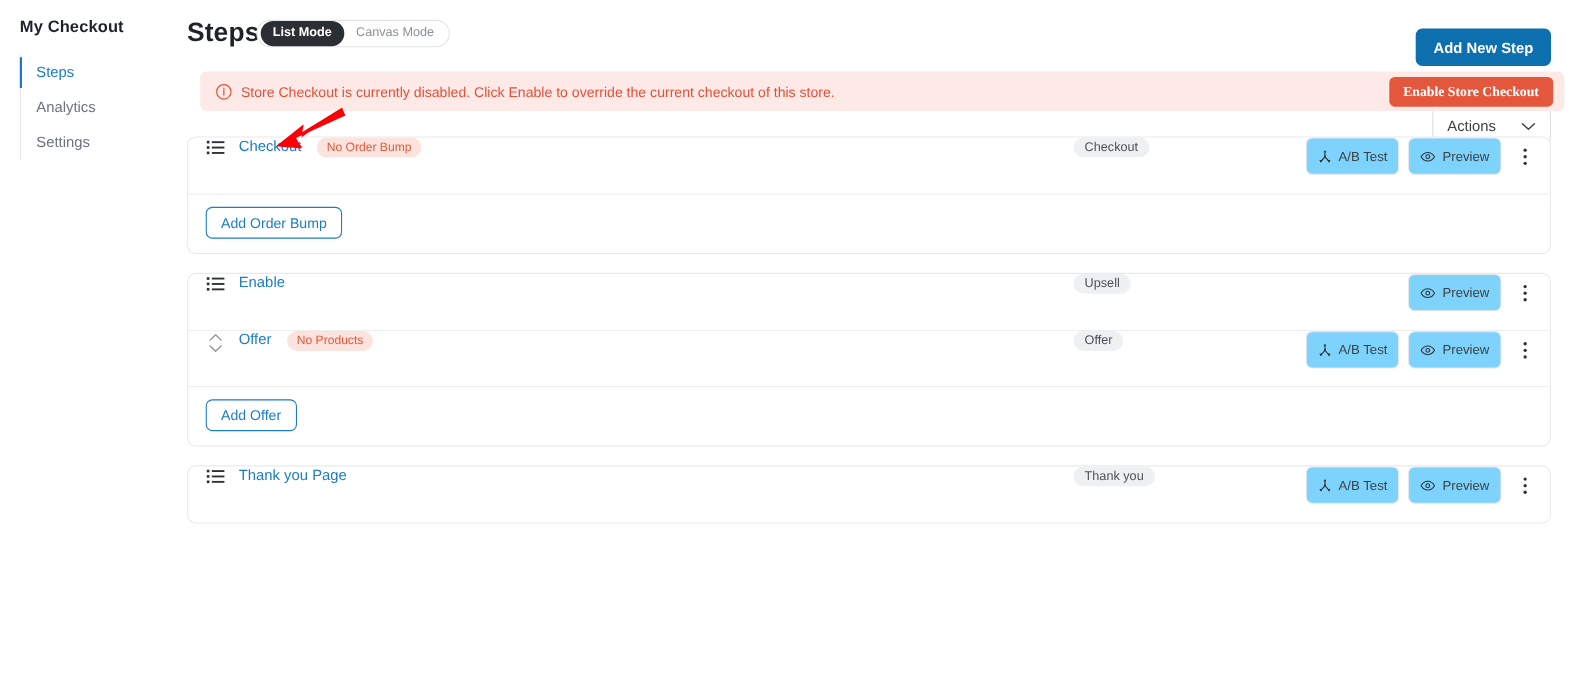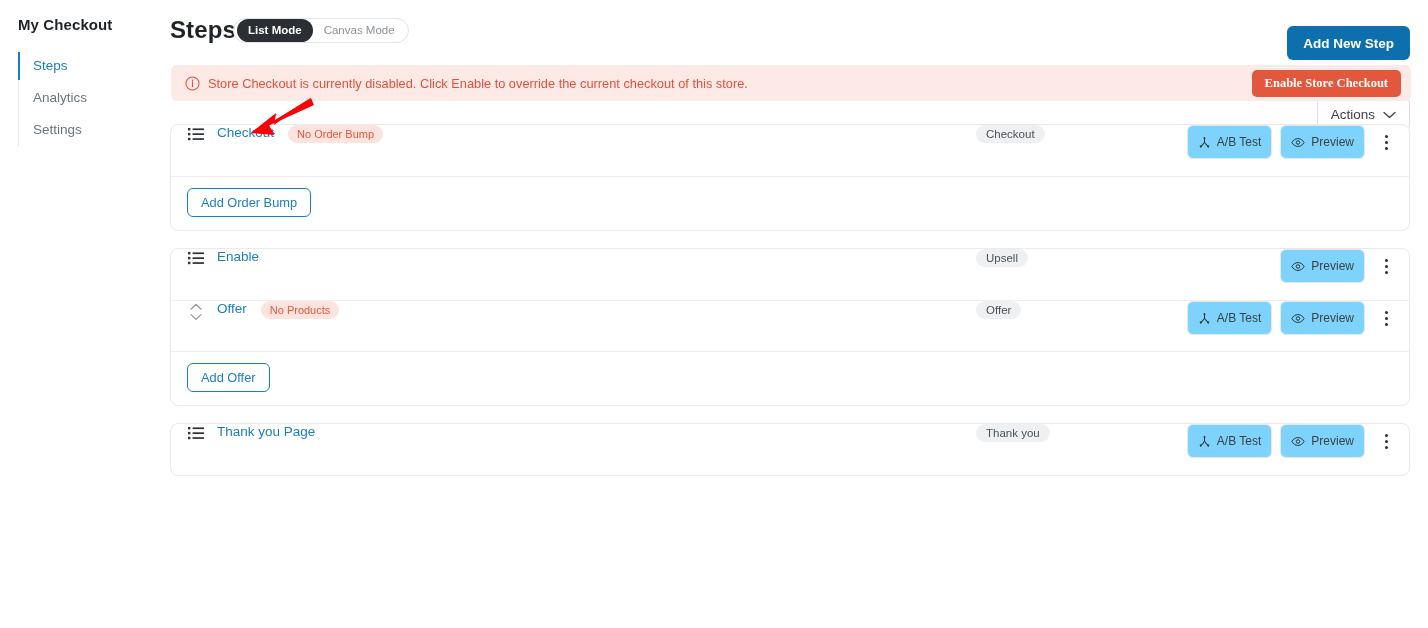--- a/index.html
+++ b/index.html
@@ -130,30 +130,30 @@
     background: #fff;
     color: #3d4146;
     font-size: 13.5px;
     border: 1px solid #dcdfe3;
     border-radius: 6px;
     height: 34px;
     padding: 0 13px;
     cursor: pointer;
     display: flex;
     align-items: center;
-    gap: 8px;
+    gap: 23px;
     font-family: inherit;
     margin-top: 27px;
   }
   .chev { display: inline-block; }
 
   
   .alert {
     position: absolute;
-    left: 1px; top: 65px;
+    left: 12px; top: 65px;
     width: 1240px;
     height: 36px;
     background: #fdeae7;
     border-radius: 6px;
     display: flex;
     align-items: center;
     padding: 0 10px 0 14px;
   }
   .alert-icon {
     width: 15px; height: 15px;

